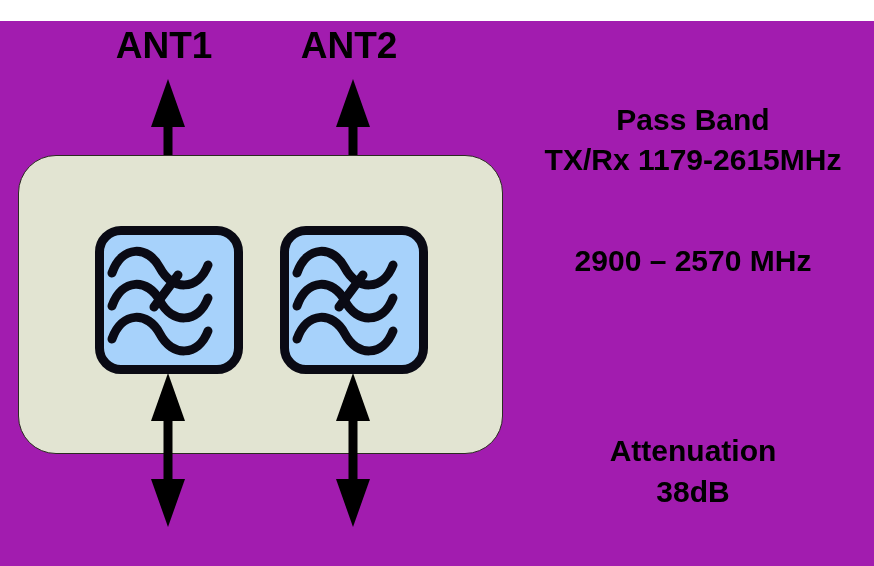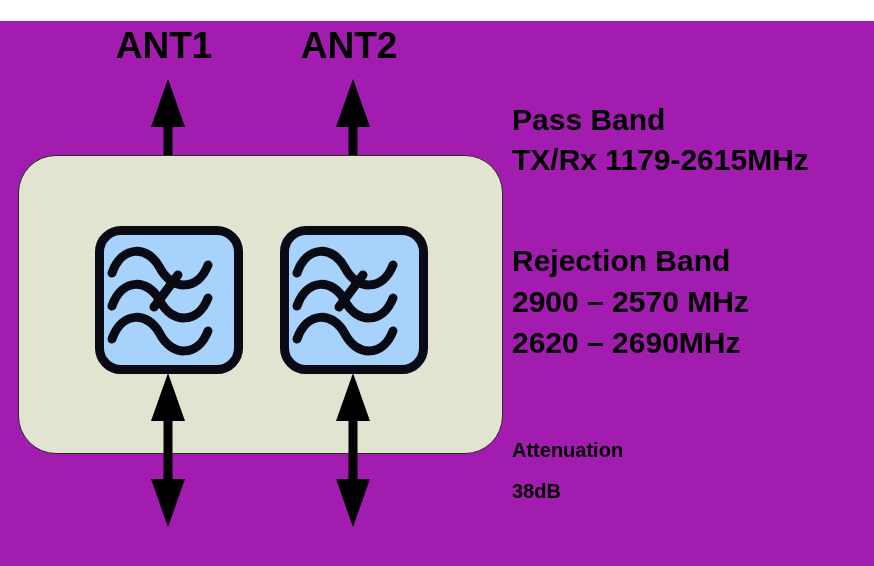--- a/index.html
+++ b/index.html
@@ -75,32 +75,32 @@
   .arr-top-1    { left: 140px; top: 58px;  }
   .arr-top-2    { left: 325px; top: 58px;  }
   .arr-bottom-1 { left: 140px; top: 352px; }
   .arr-bottom-2 { left: 325px; top: 352px; }
 
   
   .spec-group {
     position: absolute;
     left: 512px;
     width: 362px;
-    text-align: left;
+    text-align: center;
     color: #000000;
     font-family: "Liberation Sans", sans-serif;
     font-weight: bold;
   }
   .spec-line {
     display: block;
     white-space: nowrap;
   }
   .spec-passband   { top: 79px;  font-size: 30px; line-height: 40px; }
   .spec-rejection  { top: 219px; font-size: 30px; line-height: 41px; }
-  .spec-atten      { top: 409px; font-size: 20px; line-height: 41px; }
+  .spec-atten      { top: 409px; font-size: 30px; line-height: 41px; }
 </style>
 </head>
 <body>
 
 <div id="stage">
 
   <div class="node-label lbl-ant1">ANT1</div>
   <div class="node-label lbl-ant2">ANT2</div>
 
   <svg class="arrow-svg arr-top-1" width="56" height="154" viewBox="0 0 56 154">
@@ -149,23 +149,21 @@
     <polygon points="28,154 11,106 45,106" fill="#000000"></polygon>
   </svg>
 
 
   <div class="spec-group spec-passband">
     <span class="spec-line">Pass Band</span>
     <span class="spec-line">TX/Rx 1179-2615MHz</span>
   </div>
 
   <div class="spec-group spec-rejection">
-    <span class="spec-line">Rejection Band</span>
     <span class="spec-line">2900 – 2570 MHz</span>
-    <span class="spec-line">2620 – 2690MHz</span>
   </div>
 
   <div class="spec-group spec-atten">
     <span class="spec-line">Attenuation</span>
     <span class="spec-line">38dB</span>
   </div>
 
 </div>
 
 </body></html>

